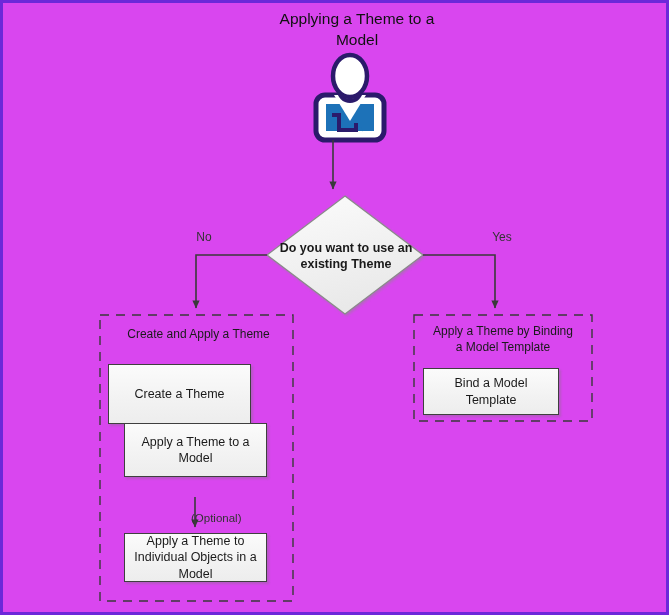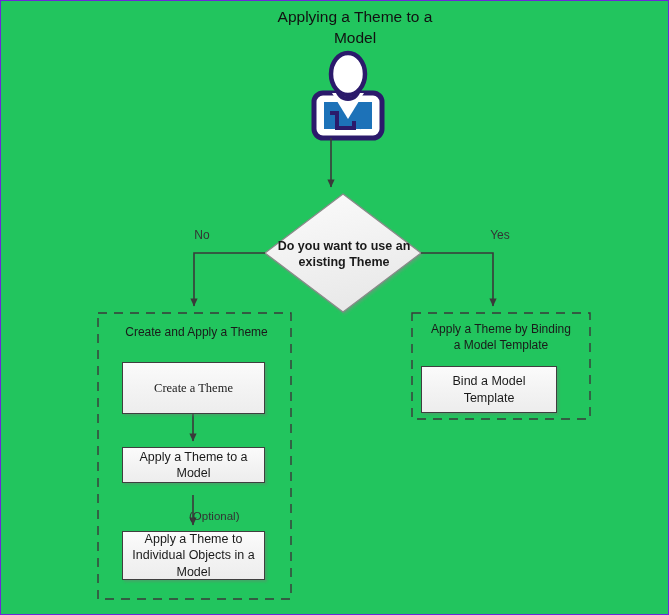--- a/index.html
+++ b/index.html
@@ -7,22 +7,22 @@
     padding: 0;
     background: #ffffff;
   }
   body {
     font-family: "Liberation Sans", sans-serif;
   }
   #canvas {
     position: relative;
     width: 669px;
     height: 615px;
-    background: #22c55e;
-    border: 1px solid #6d28d9;
+    background: #d946ef;
+    border: 3px solid #6d28d9;
     box-sizing: border-box;
     overflow: hidden;
   }
   .svg-layer {
     position: absolute;
     left: 0;
     top: 0;
     width: 669px;
     height: 615px;
   }
@@ -103,22 +103,22 @@
     display: flex;
     align-items: center;
     justify-content: center;
     text-align: center;
     font-size: 12.5px;
     color: #1a1a1a;
     line-height: 1.32;
     white-space: pre-line;
     padding: 2px 6px;
   }
-  #box-create-theme { left: 121px; top: 361px; width: 143px; height: 52px; font-family: Liberation Serif, serif; }
-  #box-apply-theme-model { left: 121px; top: 446px; width: 143px; height: 36px; }
+  #box-create-theme { left: 105px; top: 361px; width: 143px; height: 60px; }
+  #box-apply-theme-model { left: 121px; top: 420px; width: 143px; height: 54px; }
   #box-apply-theme-objects { left: 121px; top: 530px; width: 143px; height: 49px; }
   #box-bind-template { left: 420px; top: 365px; width: 136px; height: 47px; }
 </style>
 </head>
 <body>
 
 <div id="canvas">
 
   <svg class="svg-layer" viewBox="0 0 669 615">
     <defs>

